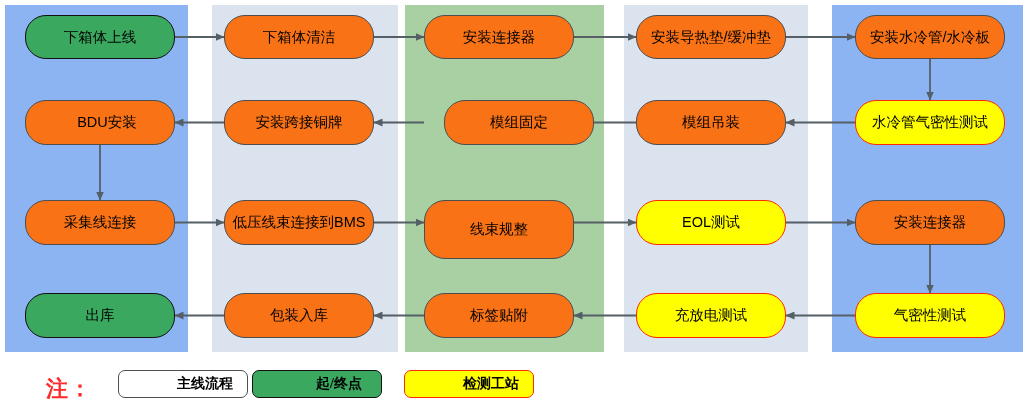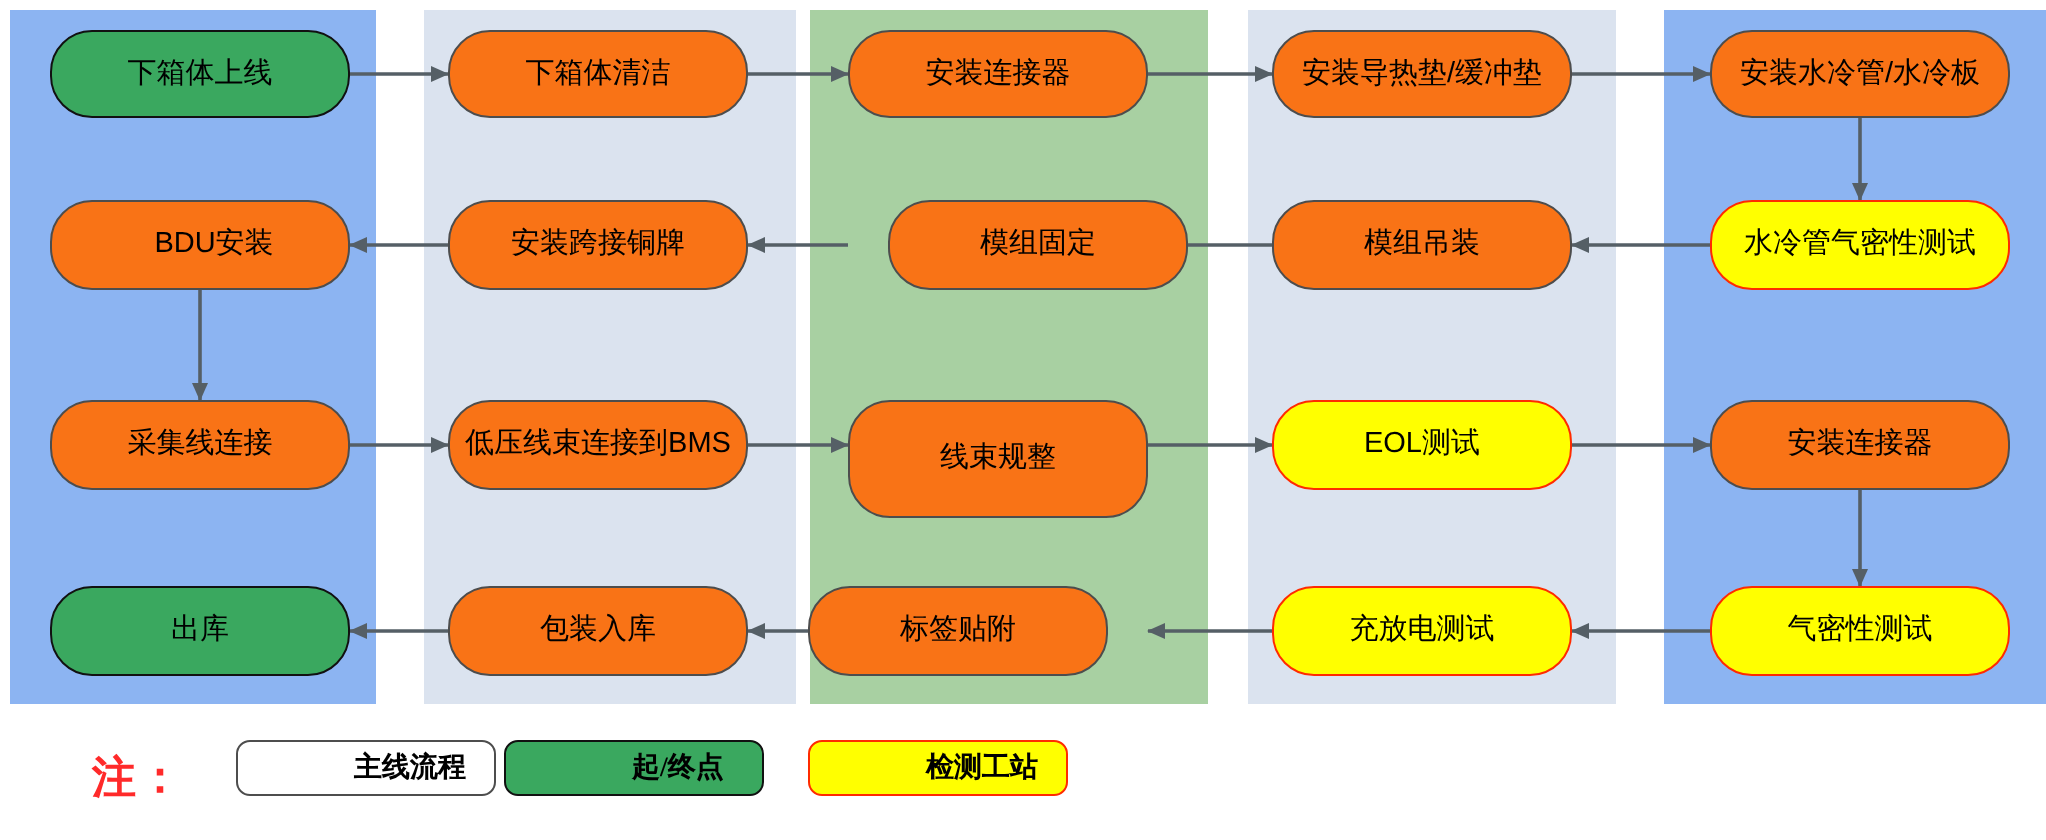--- a/index.html
+++ b/index.html
@@ -124,21 +124,21 @@
       </div>
       <div class="node process" style="left: 855px; top: 200px; width: 150px; height: 45px;">
         <span>安装连接器</span>
       </div>
       <div class="node test" style="left: 855px; top: 293px; width: 150px; height: 45px;">
         <span>气密性测试</span>
       </div>
       <div class="node test" style="left: 636px; top: 293px; width: 150px; height: 45px;">
         <span>充放电测试</span>
       </div>
-      <div class="node process" style="left: 404px; top: 293px; width: 150px; height: 45px;">
+      <div class="node process" style="left: 424px; top: 293px; width: 150px; height: 45px;">
         <span>标签贴附</span>
       </div>
       <div class="node process" style="left: 224px; top: 293px; width: 150px; height: 45px;">
         <span>包装入库</span>
       </div>
       <div class="node terminal" style="left: 25px; top: 293px; width: 150px; height: 45px;">
         <span>出库</span>
       </div>
     </div>
 </div>

